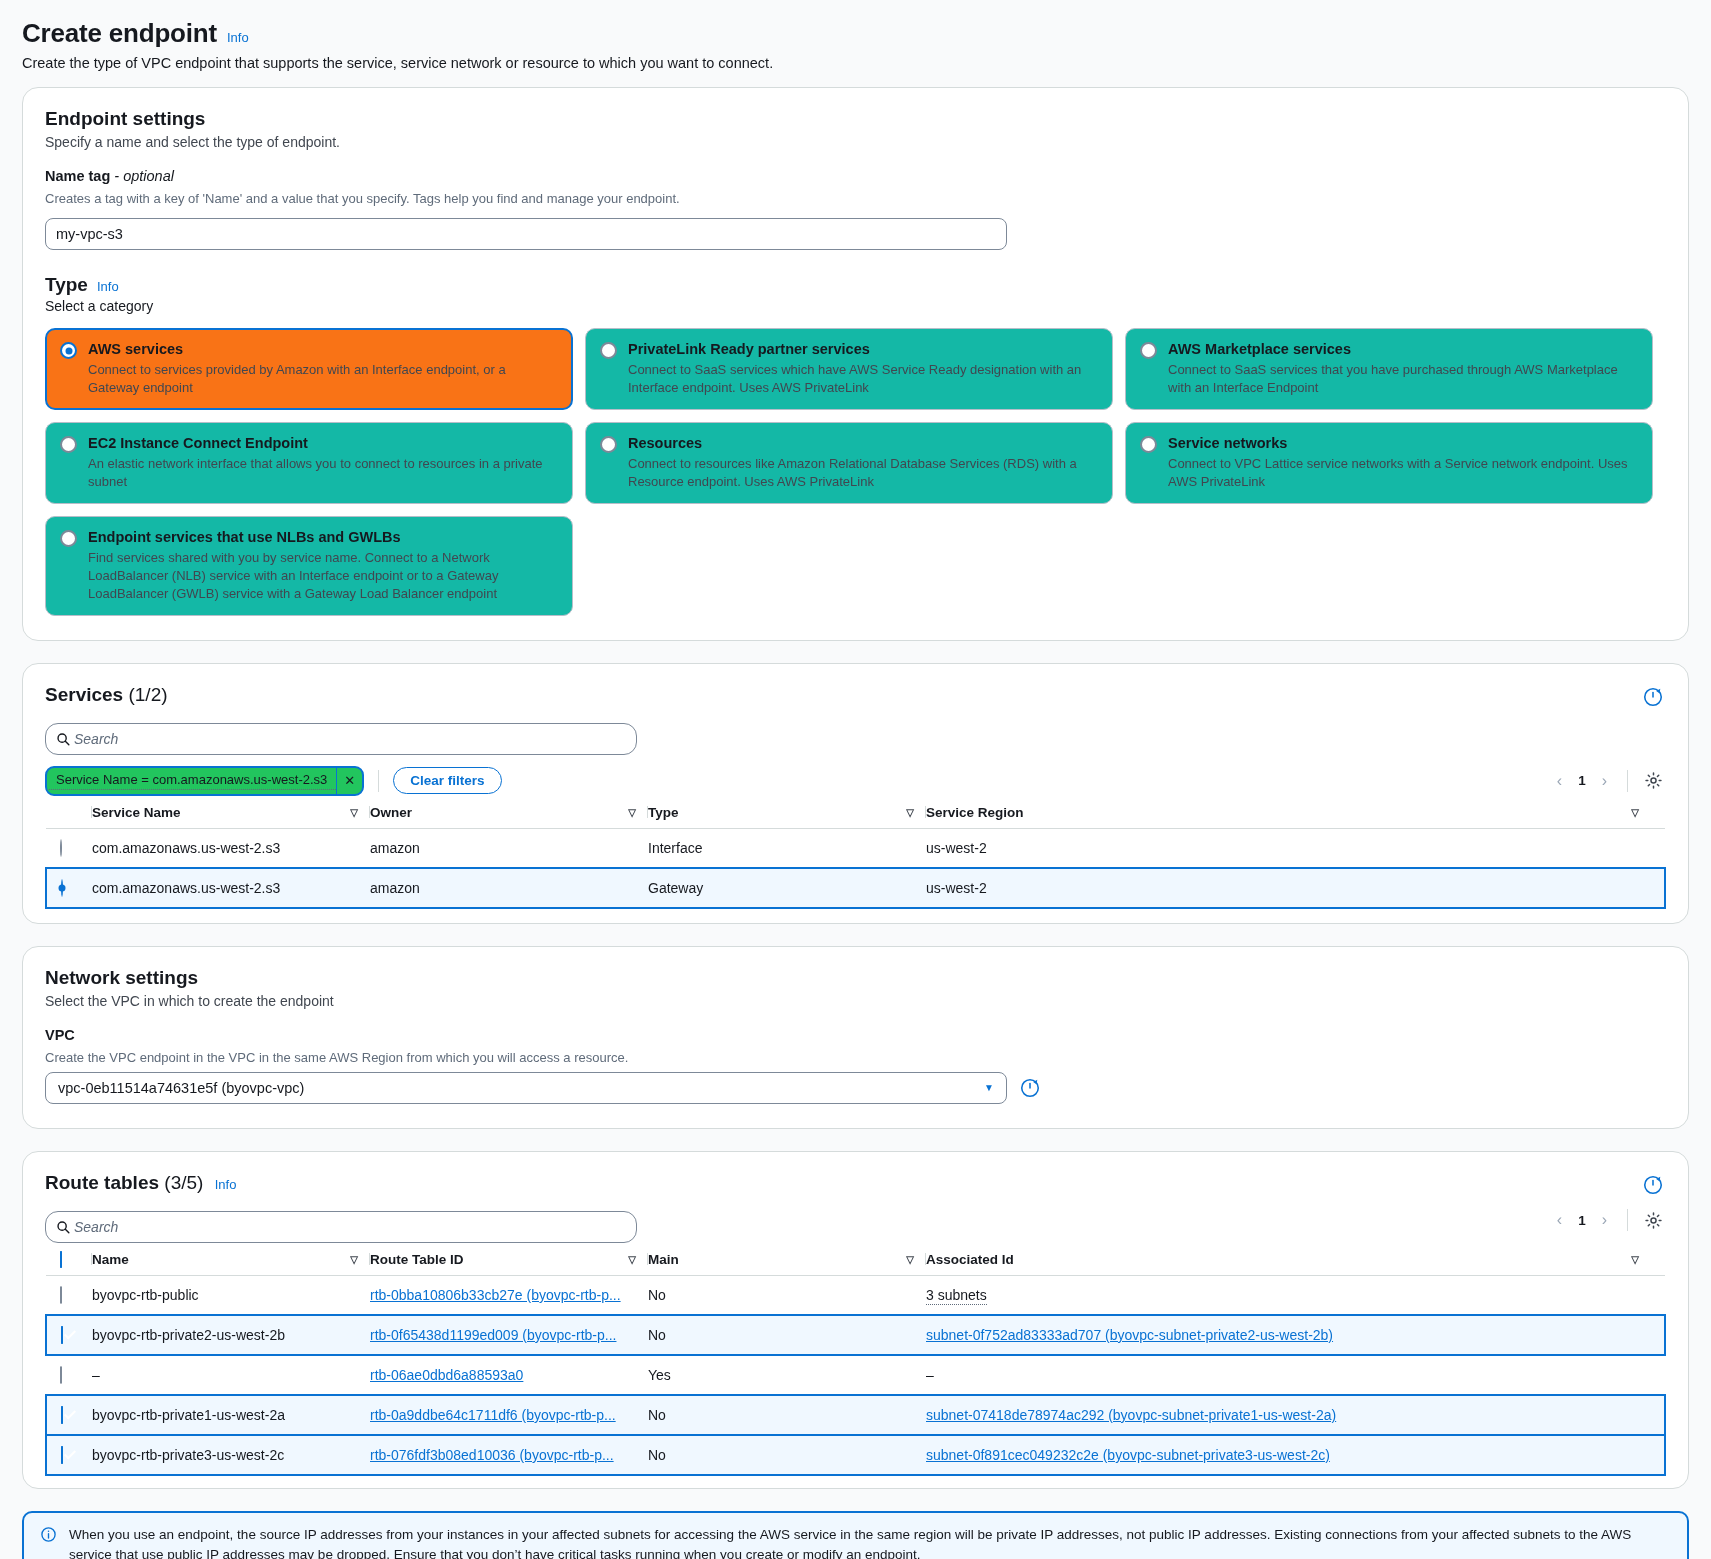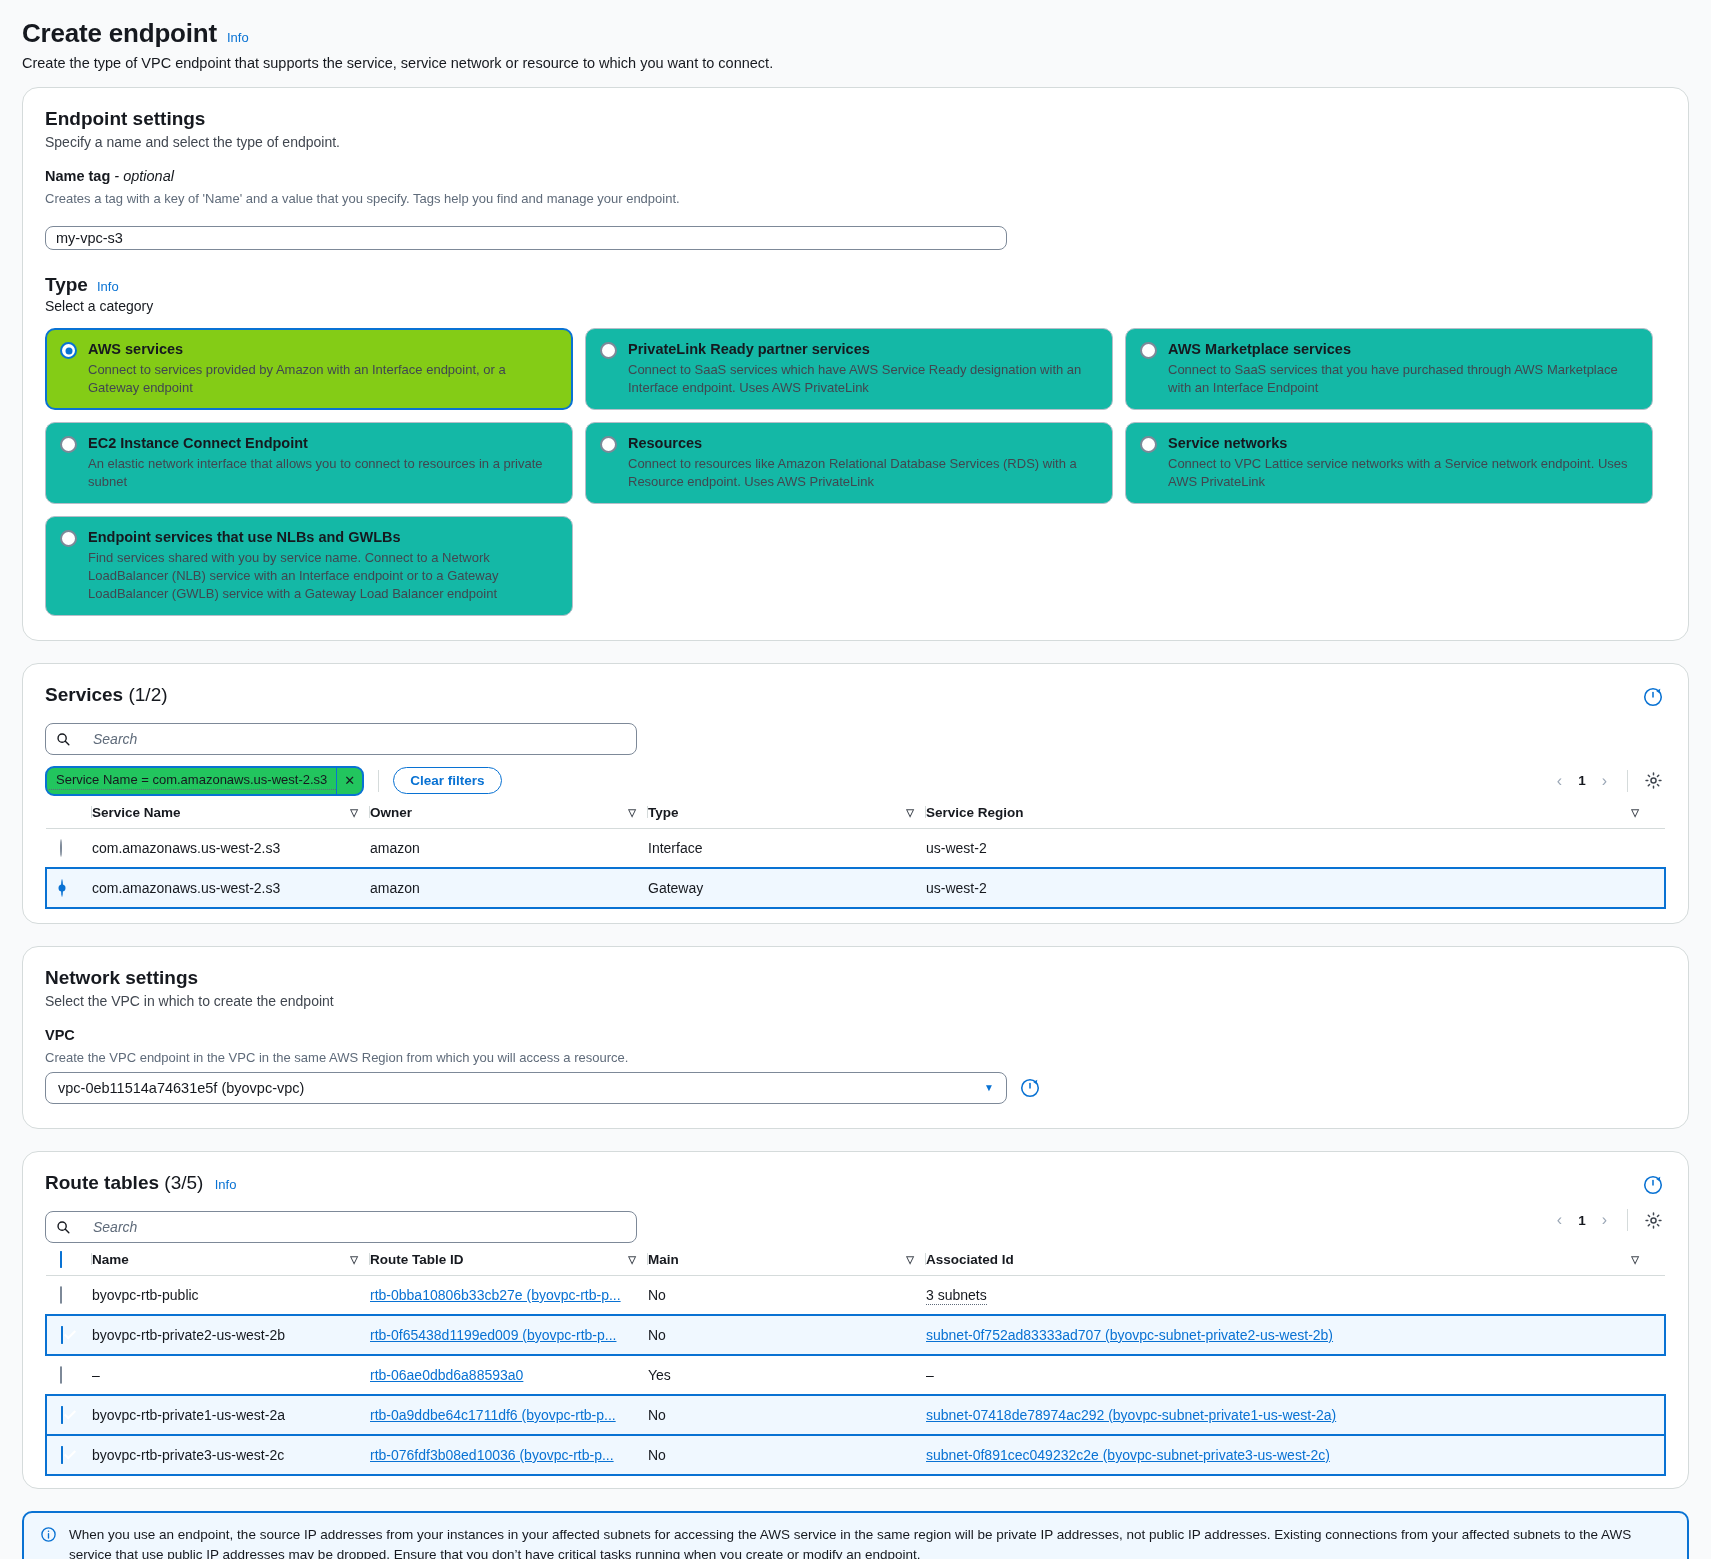--- a/index.html
+++ b/index.html
@@ -31,23 +31,23 @@
   .card-pad { padding: 20px 22px 24px 22px; }
   .section-title { font-size: 19px; font-weight: bold; }
   .section-sub { font-size: 14px; color: #414750; margin-top: 4px; }
 
   
   .field { margin-top: 18px; }
   .field-label { font-size: 14.5px; font-weight: bold; }
   .field-label .opt { font-weight: normal; font-style: italic; }
   .field-desc { font-size: 13px; color: #5f6b7a; margin-top: 7px; }
   .text-input {
-    margin-top: 20px;
+    margin-top: 12px;
     width: 962px;
-    height: 24px;
+    height: 32px;
     border: 1px solid #7d8998;
     border-radius: 8px;
     padding: 0 10px;
     font-size: 14.5px;
     font-family: "Liberation Sans", sans-serif;
     color: #16191f;
     background: #fff;
     display: flex;
     align-items: center;
   }
@@ -66,21 +66,21 @@
   .tile {
     border: 1px solid #b6bec9;
     border-radius: 10px;
     padding: 11px 14px 12px 14px;
     display: flex;
     gap: 11px;
     align-items: flex-start;
     background: #14b8a6;
     min-height: 68px;
   }
-  .tile.selected { border: 2px solid #0972d3; background: #84cc16; padding: 10px 23px 11px 13px; }
+  .tile.selected { border: 2px solid #0972d3; background: #f97316; padding: 10px 23px 11px 13px; }
   .tile .body { flex: 1; }
   .tile .ttl { font-size: 14.5px; font-weight: bold; line-height: 1.25; }
   .tile .dsc { font-size: 13px; color: #414750; line-height: 1.38; margin-top: 3px; }
 
   .radio {
     width: 17px; height: 17px; border-radius: 50%;
     border: 2px solid #7d8998; background: #fff;
     flex: 0 0 auto; margin-top: 2px; position: relative;
   }
   .radio.on { border-color: #0972d3; }
@@ -100,22 +100,22 @@
     width: 26px; height: 26px; border: none; background: transparent;
     cursor: pointer; padding: 0; color: #0972d3;
     display: flex; align-items: center; justify-content: center;
   }
   .icon-btn.dark { color: #414750; }
 
   
   .search-box {
     margin-top: 13px;
     width: 592px; height: 32px;
-    border: 1px solid #7d8998; border-radius: 8px;
-    display: flex; align-items: center; gap: 23px;
+    border: 1px solid #7d8998; border-radius: 13px;
+    display: flex; align-items: center; gap: 4px;
     padding: 0 10px; background: #fff;
   }
   .search-box .ph { color: #5f6b7a; font-size: 14px; font-style: italic; }
 
   
   .filter-row { margin-top: 11px; display: flex; align-items: center; }
   .token {
     display: flex; align-items: center;
     border: 2px solid #0972d3; border-radius: 9px;
     background: #22c55e; height: 30px; overflow: hidden;

